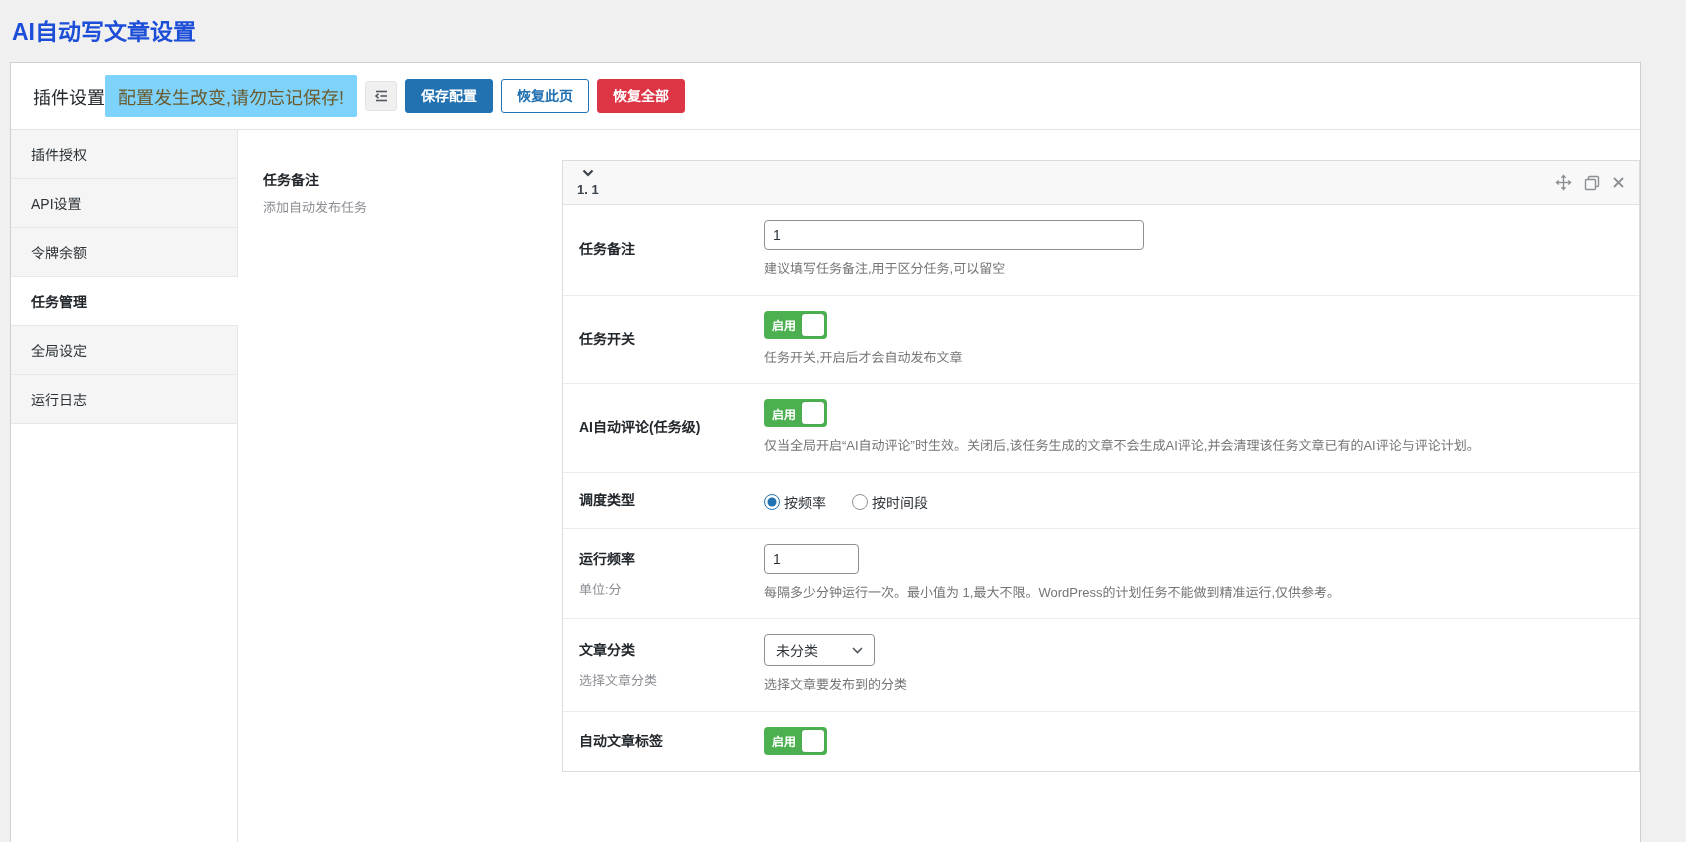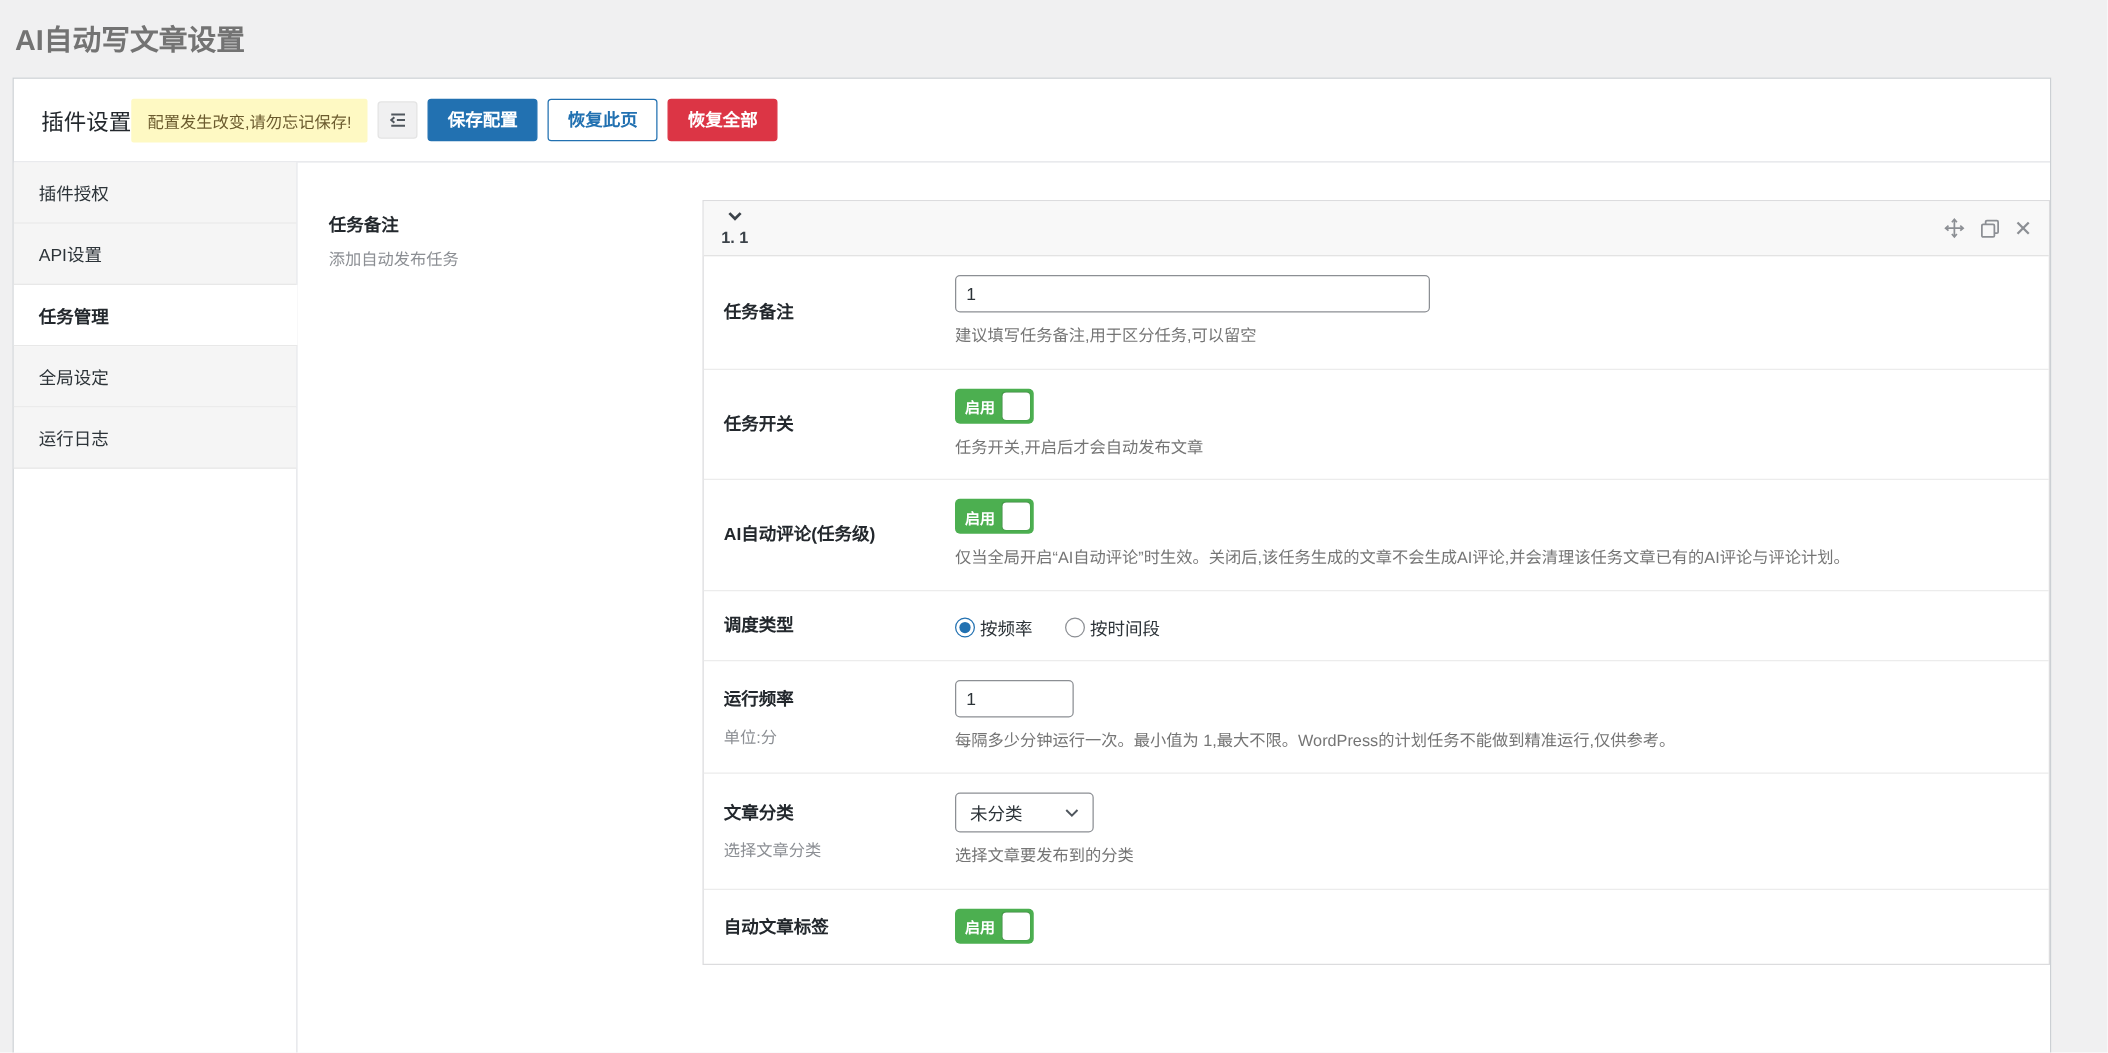--- a/index.html
+++ b/index.html
@@ -3,38 +3,38 @@
 <meta charset="utf-8">
 <style>
   * { margin:0; padding:0; box-sizing:border-box; }
   html,body { width:1686px; height:842px; overflow:hidden; }
   body {
     background:#f0f0f1;
     font-family:"Liberation Sans","DejaVu Sans",sans-serif;
     color:#2c3338;
   }
   .page-title {
-    font-size:23px; font-weight:700; color:#737373;
+    font-size:23px; font-weight:700; color:#1d4ed8;
     padding:13px 10px 12px 12px;
   }
   .card {
     margin:3px 45px 0 10px;
     background:#fff;
     border:1px solid #ccd0d4;
     min-height:920px;
   }
   .card-header {
     display:flex; align-items:center; justify-content:flex-start;
     height:67px; padding:0 20px 0 22px;
     border-bottom:1px solid #e2e4e7;
   }
   .card-title { font-size:18px; font-weight:500; color:#23282d; }
   .header-actions { display:flex; align-items:center; gap:8px; }
   .notice-badge {
-    background:#fef9c3; color:#6b5b2e; font-size:13px;
+    background:#7dd3fc; color:#6b5b2e; font-size:18px;
     padding:8px 13px; border-radius:2px;
   }
   .icon-btn {
     width:32px; height:30px; background:#f0f0f1; border:1px solid #e3e3e3;
     border-radius:3px; display:flex; align-items:center; justify-content:center;
     cursor:pointer; color:#50575e;
   }
   .btn {
     font-size:14px; font-weight:700; padding:7px 15px; border-radius:3px;
     cursor:pointer; border:1px solid transparent; line-height:1.3;
@@ -130,20 +130,21 @@
       <button class="btn btn-outline">恢复此页</button>
       <button class="btn btn-danger">恢复全部</button>
     </div>
   </div>
 
   <div class="card-body">
 
     <div class="nav">
       <div class="nav-item">插件授权</div>
       <div class="nav-item">API设置</div>
+      <div class="nav-item">令牌余额</div>
       <div class="nav-item active">任务管理</div>
       <div class="nav-item">全局设定</div>
       <div class="nav-item">运行日志</div>
     </div>
 
     <div class="content">
 
       <div class="section-head">
         <div class="section-title">任务备注</div>
         <div class="section-sub">添加自动发布任务</div>

